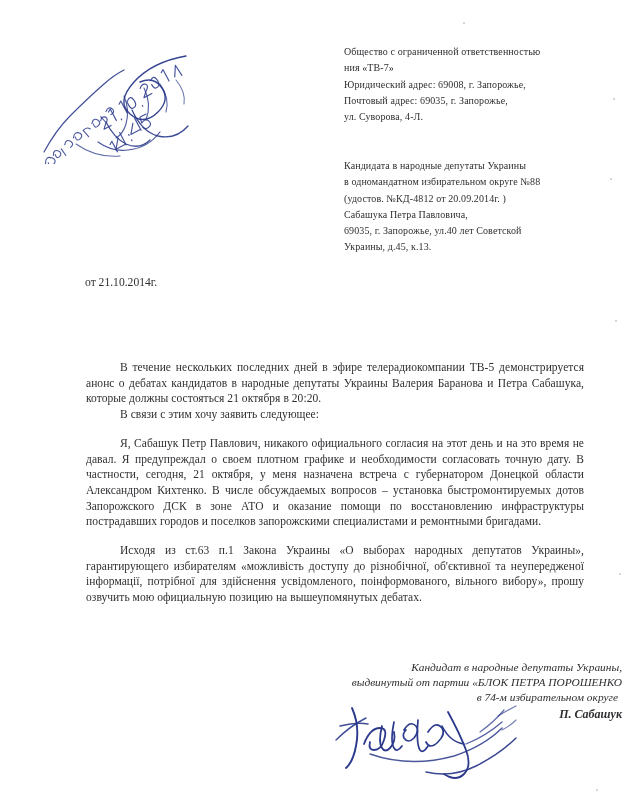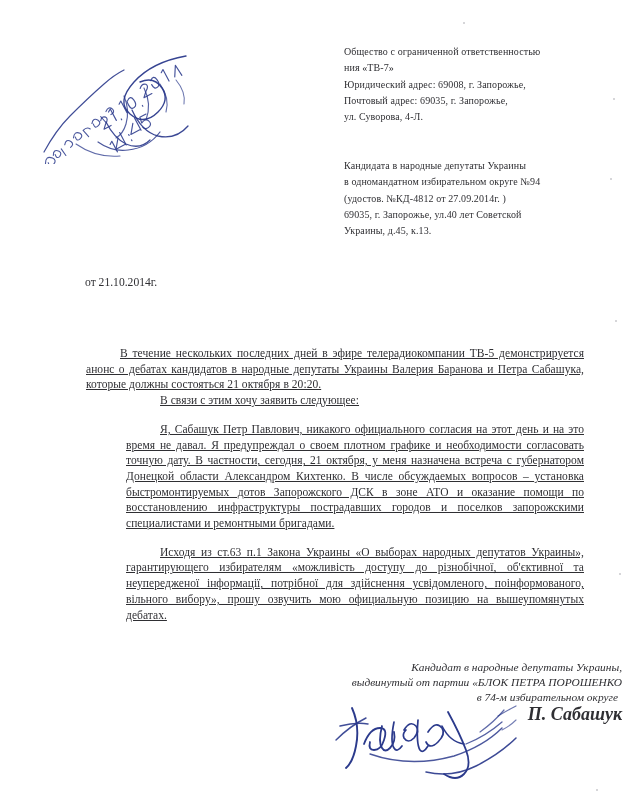--- a/index.html
+++ b/index.html
@@ -51,53 +51,52 @@
     left: 85px;
     top: 275px;
     font-size: 11.6px;
     line-height: 16px;
   }
 
   
   .body-wrap {
     position: absolute;
     left: 86px;
-    top: 346px;
+    top: 360px;
     width: 498px;
-    text-decoration: underline;
   }
   .para {
     font-size: 11.5px;
     line-height: 15.7px;
     text-align: justify;
     text-indent: 34px;
     margin: 0 0 0 0;
     hyphens: none;
     letter-spacing: .05px;
   }
-  .para + .para { margin-top: 0px; margin-left: 40px; }
+  .para + .para { margin-top: 0px; }
   .para.gap { margin-top: 13px; }
 
   
   .closing {
     position: absolute;
     left: 290px;
     top: 660px;
     width: 332px;
     font-style: italic;
     font-size: 11.4px;
     line-height: 15.2px;
   }
   .closing .ln1 { text-align: right; }
   .closing .ln2 { text-align: right; }
   .closing .ln3 { text-align: right; padding-right: 4px; }
   .closing .ln4 {
     text-align: right;
     font-weight: bold;
-    font-size: 18px;
+    font-size: 12px;
     padding-top: 1px;
   }
 
   
   .signature {
     position: absolute;
     left: 330px;
     top: 700px;
     width: 230px;
     height: 80px;
@@ -172,22 +171,23 @@
   <div class="hdr-block" id="sender-block">
     <div>Общество с ограниченной ответственностью</div>
     <div>ния «ТВ-7»</div>
     <div>Юридический адрес: 69008, г. Запорожье,</div>
     <div>Почтовый адрес: 69035, г. Запорожье,</div>
     <div>ул. Суворова, 4-Л.</div>
   </div>
 
   <div class="hdr-block" id="addressee-block">
     <div>Кандидата в народные депутаты Украины</div>
-    <div>в одномандатном избирательном округе №94</div>
-    <div>(удостов. №КД-4812 от 27.09.2014г. )</div>
+    <div>в одномандатном избирательном округе №88</div>
+    <div>(удостов. №КД-4812 от 20.09.2014г. )</div>
+    <div>Сабашука Петра Павловича,</div>
     <div>69035, г. Запорожье, ул.40 лет Советской</div>
     <div>Украины, д.45, к.13.</div>
   </div>
 
   <div class="doc-date">от 21.10.2014г.</div>
 
   <div class="body-wrap">
     <p class="para">В течение нескольких последних дней в эфире телерадиокомпании ТВ-5 демонстрируется анонс о дебатах кандидатов в народные депутаты Украины Валерия Баранова и Петра Сабашука, которые должны состояться 21 октября в 20:20.</p>
     <p class="para">В связи с этим хочу заявить следующее:</p>
     <p class="para gap">Я, Сабашук Петр Павлович, никакого официального согласия на этот день и на это время не давал. Я предупреждал о своем плотном графике и необходимости согласовать точную дату. В частности, сегодня, 21 октября, у меня назначена встреча с губернатором Донецкой области Александром Кихтенко. В числе обсуждаемых вопросов – установка быстромонтируемых дотов Запорожского ДСК в зоне АТО и оказание помощи по восстановлению инфраструктуры пострадавших городов и поселков запорожскими специалистами и ремонтными бригадами.</p>

